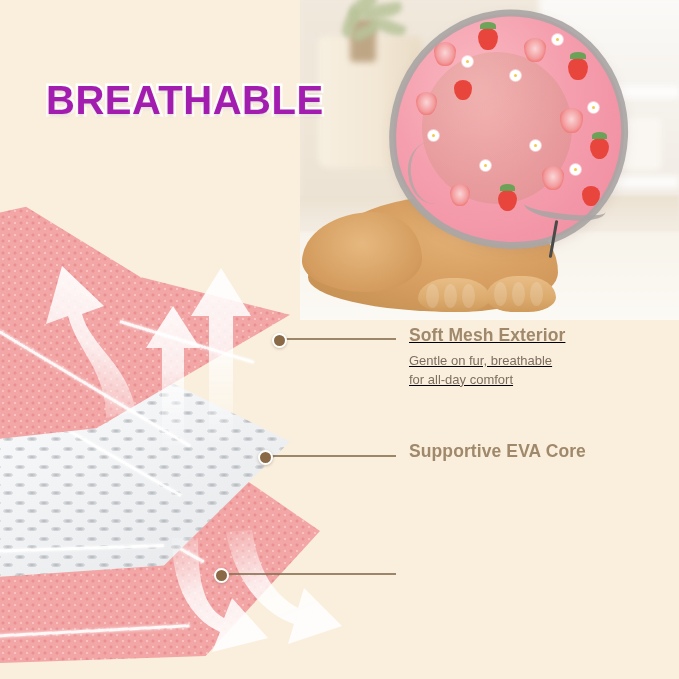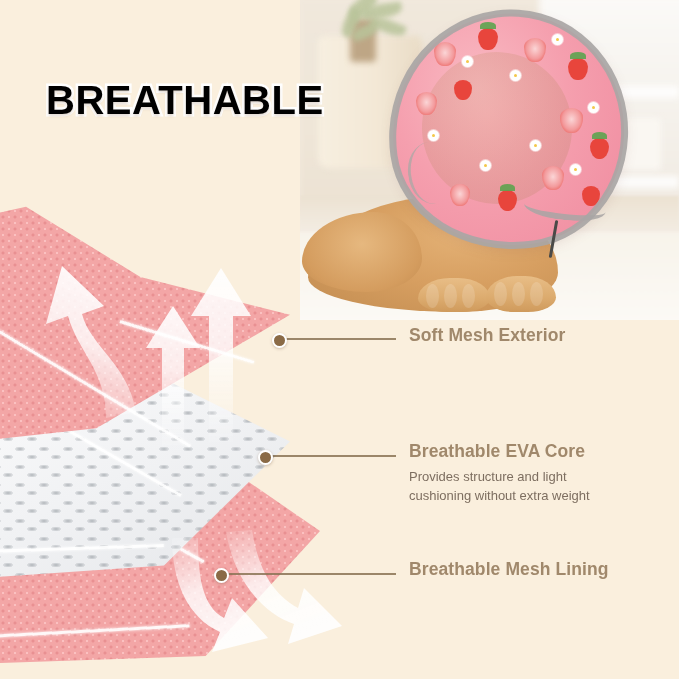--- a/index.html
+++ b/index.html
@@ -311,21 +311,21 @@
     position: absolute;
     left: 46px; top: 78px;
     width: 420px;
     z-index: 40;
   }
   .headline-line {
     font-size: 40px;
     font-weight: bold;
     letter-spacing: .5px;
     line-height: 1.12;
-    color: #000000;
+    color: #a21caf;
     -webkit-text-stroke: 5px #ffffff;
     paint-order: stroke fill;
     text-shadow:
        0 2px 3px rgba(150,120,90,.28);
     white-space: nowrap;
   }
 
   
   .callout {
     position: absolute;
@@ -535,31 +535,30 @@
       <path d="M10 4 C 18 50, 44 84, 78 96 L 72 116 L 126 98 L 88 60 L 82 80 C 56 66, 42 40, 36 2 Z" fill="url(#gD2)"></path>
     </svg>
   </div>
 
   <div class="headline">
     <div class="headline-line">BREATHABLE</div>
   </div>
 
   <div class="leader-dot" style="left:272px; top:333px;"></div>
   <div class="leader" style="left:283px; top:338px; width:113px;"></div>
-  <div class="callout" style="left:409px; top:325px; width:262px;">
+  <div class="callout" style="left:409px; top:325px; width:262px;text-decoration:underline;">
     <p class="callout-title">Soft Mesh Exterior</p>
+    <p class="callout-desc">Gentle on fur, breathable
+for all-day comfort</p>
   </div>
 
   <div class="leader-dot" style="left:258px; top:450px;"></div>
   <div class="leader" style="left:269px; top:455px; width:127px;"></div>
   <div class="callout" style="left:409px; top:441px; width:266px;">
-    <p class="callout-title">Breathable EVA Core</p>
-    <p class="callout-desc">Provides structure and light
-cushioning without extra weight</p>
+    <p class="callout-title">Supportive EVA Core</p>
   </div>
 
   <div class="leader-dot" style="left:214px; top:568px;"></div>
   <div class="leader" style="left:225px; top:573px; width:171px;"></div>
   <div class="callout" style="left:409px; top:559px; width:268px;">
-    <p class="callout-title">Breathable Mesh Lining</p>
   </div>
 
 </div>
 
 </body></html>

